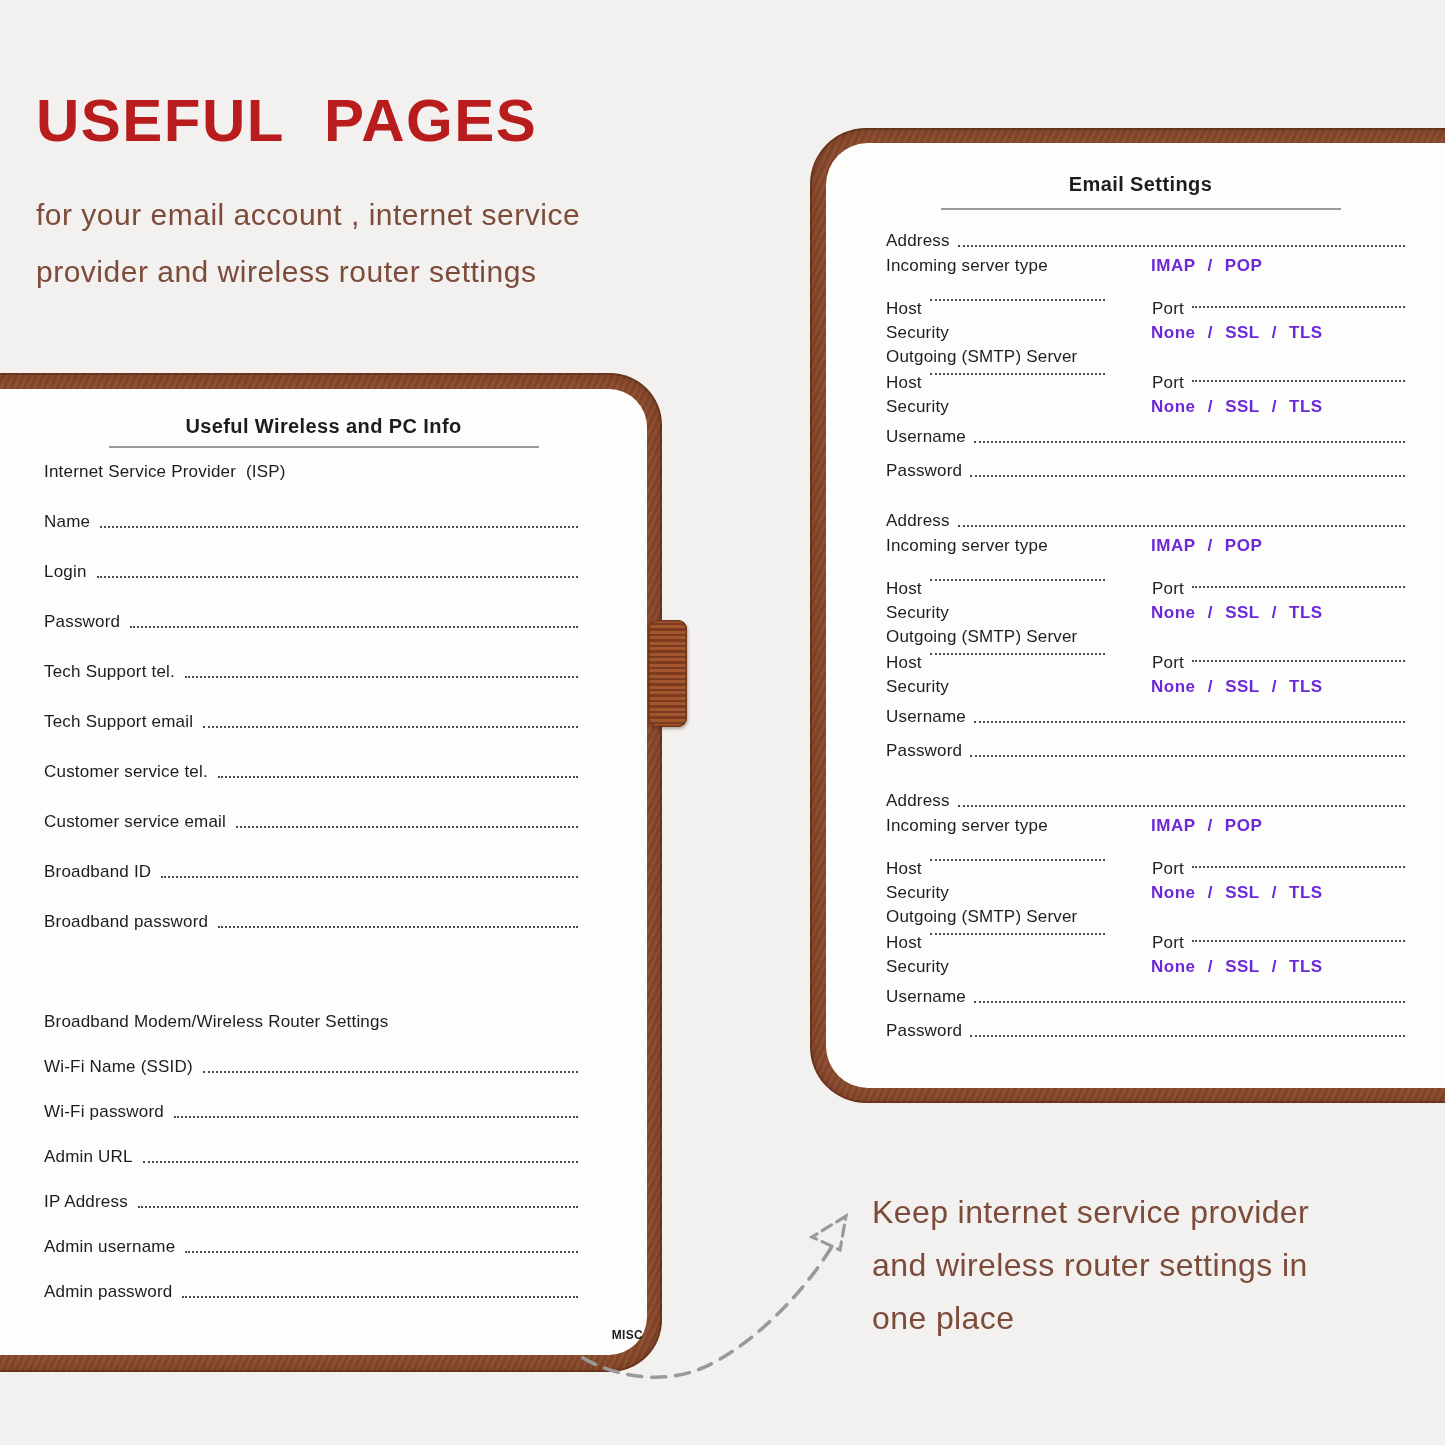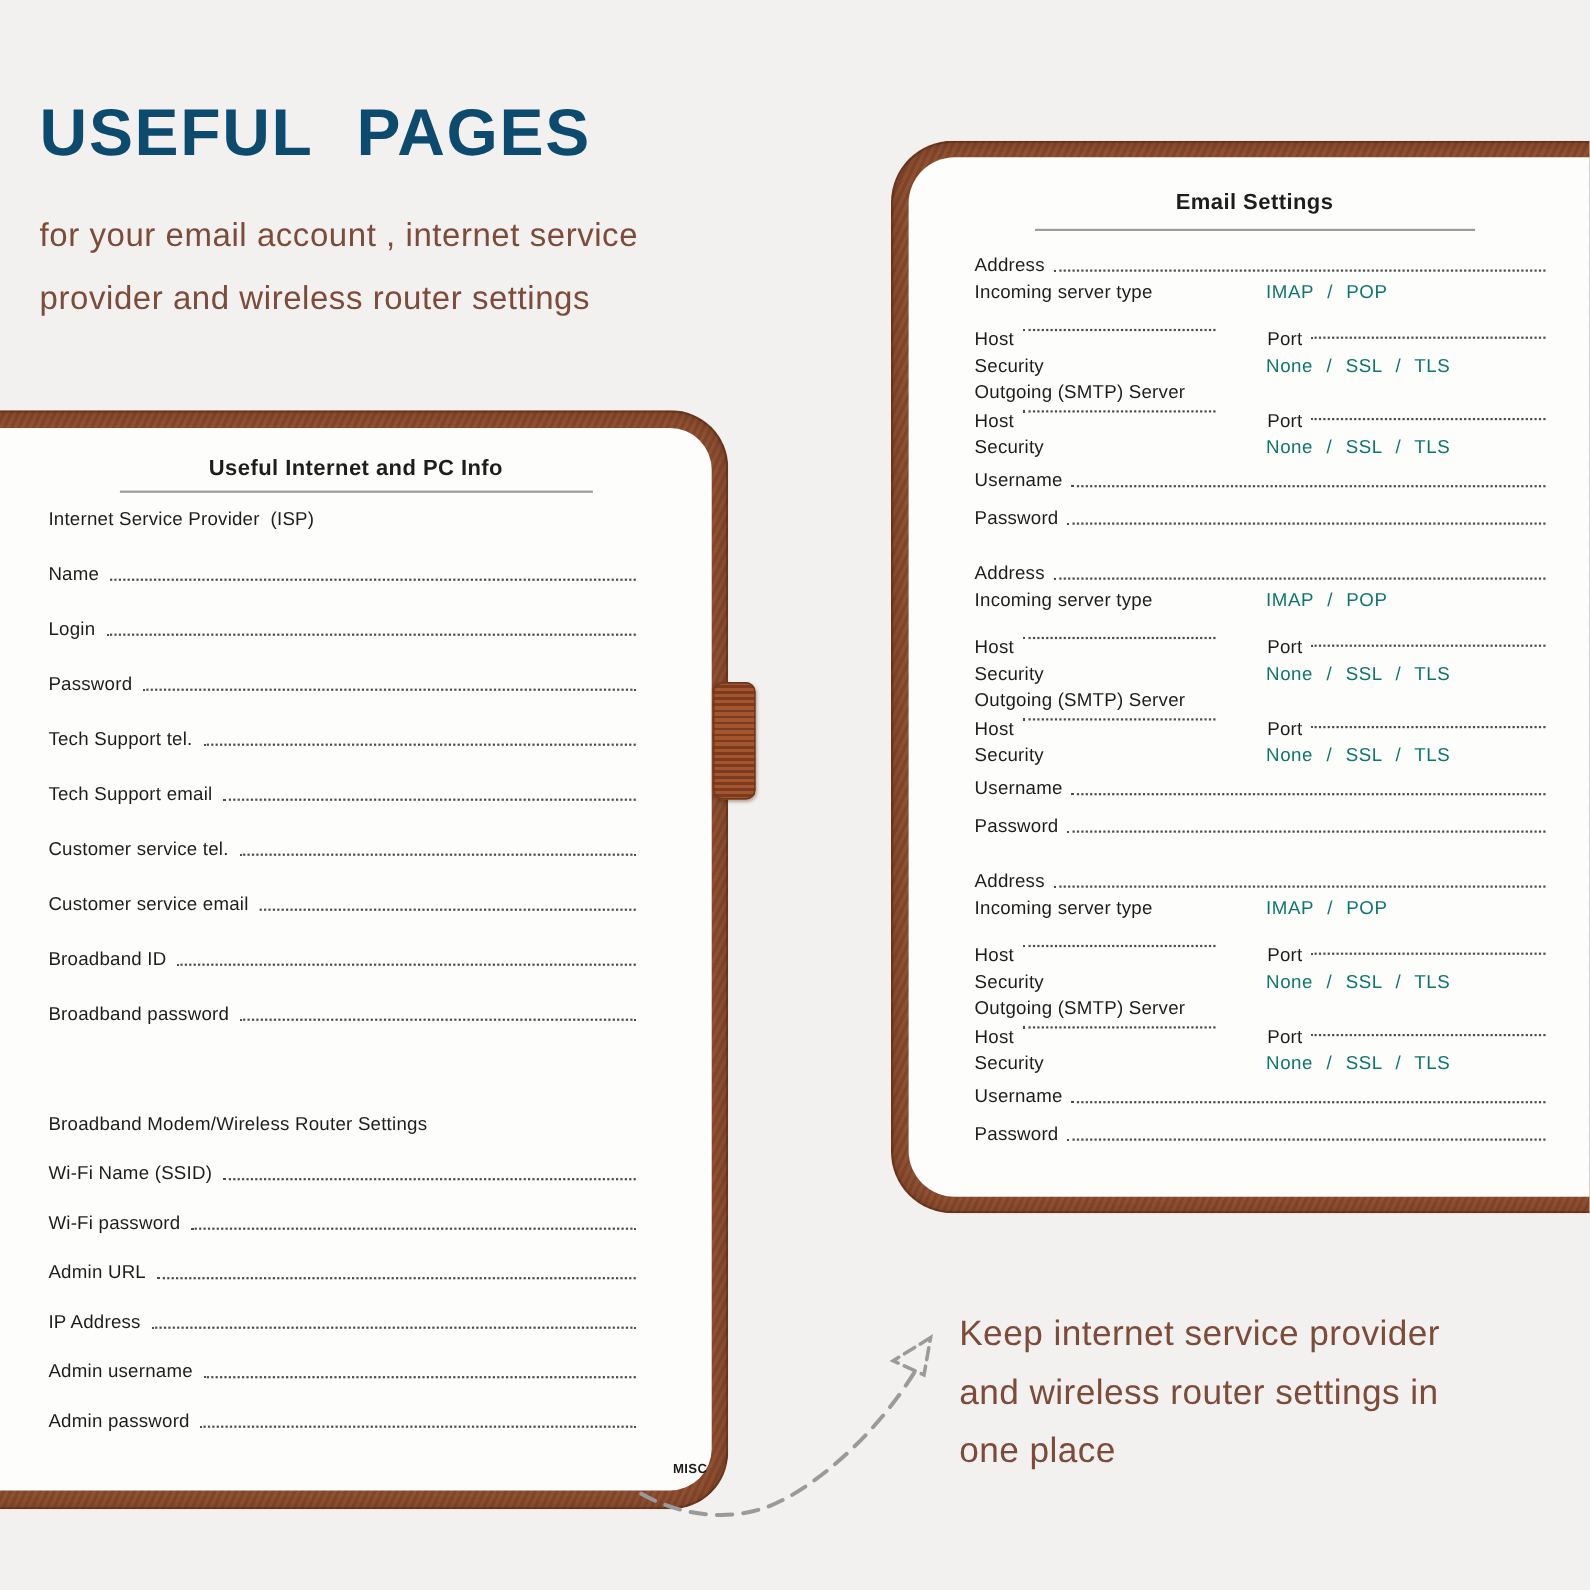--- a/index.html
+++ b/index.html
@@ -10,21 +10,21 @@
   }
   .canvas{
     position:relative;width:1445px;height:1445px;
     background:#f2f1ef;overflow:hidden;
   }
 
   
   .intro{position:absolute;left:36px;top:90px;}
   .intro h1{
     margin:0;font-size:60px;line-height:62px;font-weight:700;
-    color:#0c4a6e;letter-spacing:1.5px;word-spacing:22px;white-space:pre;
+    color:#b91c1c;letter-spacing:1.5px;word-spacing:22px;white-space:pre;
   }
   .intro .sub{
     margin:0;font-size:30px;line-height:57px;font-weight:400;
     color:#7d4b39;letter-spacing:0.5px;white-space:pre;
   }
   .intro .sub.first{margin-top:34px;}
 
   
   .notebook{
     position:absolute;
@@ -74,21 +74,21 @@
   .right-content{position:absolute;left:60px;right:50px;top:86px;}
   .eblock{margin-bottom:28px;}
   .erow{display:flex;align-items:flex-end;height:24px;}
   .erow.addr{height:22px;}
   .erow.inc{height:25px;}
   .erow.hp1{margin-top:19px;}
   .erow.hp2{height:26px;}
   .erow.usr{margin-top:6px;}
   .erow.pwd{margin-top:10px;}
   .c1{width:265px;}
-  .val{font-size:17px;color:#0f766e;letter-spacing:0.5px;word-spacing:7px;white-space:pre;}
+  .val{font-size:17px;color:#6d28d9;letter-spacing:0.5px;word-spacing:7px;white-space:pre;font-weight:bold;}
   .hcell{width:219px;display:flex;align-items:flex-start;}
   .pcell{flex:1;margin-left:47px;display:flex;align-items:center;}
   .erow .dots{border-bottom-width:2.2px;margin-left:8px;}
 
   
   .callout{position:absolute;left:872px;top:1186px;}
   .callout p{
     margin:0;font-size:32px;line-height:53px;font-weight:400;
     color:#7d4b39;letter-spacing:0.4px;white-space:pre;
   }
@@ -100,21 +100,21 @@
 <div class="canvas">
 
   <div class="intro">
     <h1>USEFUL PAGES</h1>
     <p class="sub first">for your email account , internet service</p>
     <p class="sub">provider and wireless router settings</p>
   </div>
 
   <div class="notebook notebook-left">
     <div class="page">
-      <div class="page-title">Useful Internet and PC Info</div>
+      <div class="page-title">Useful Wireless and PC Info</div>
       <div class="title-rule"></div>
 
       <div class="left-content">
         <div class="frow head1">
           <span class="lbl">Internet Service Provider  (ISP)</span>
         </div>
         <div class="frow">
           <span class="lbl">Name</span>
             <span class="dots"></span>
         </div>

